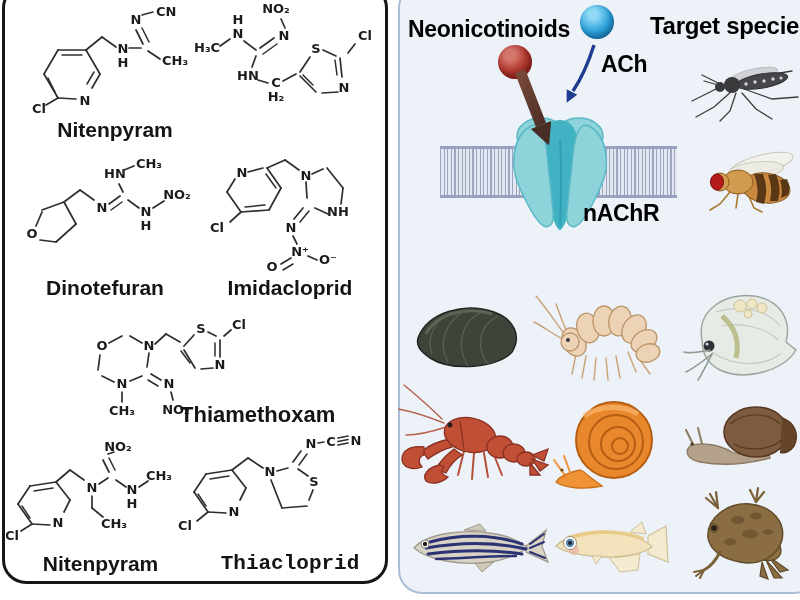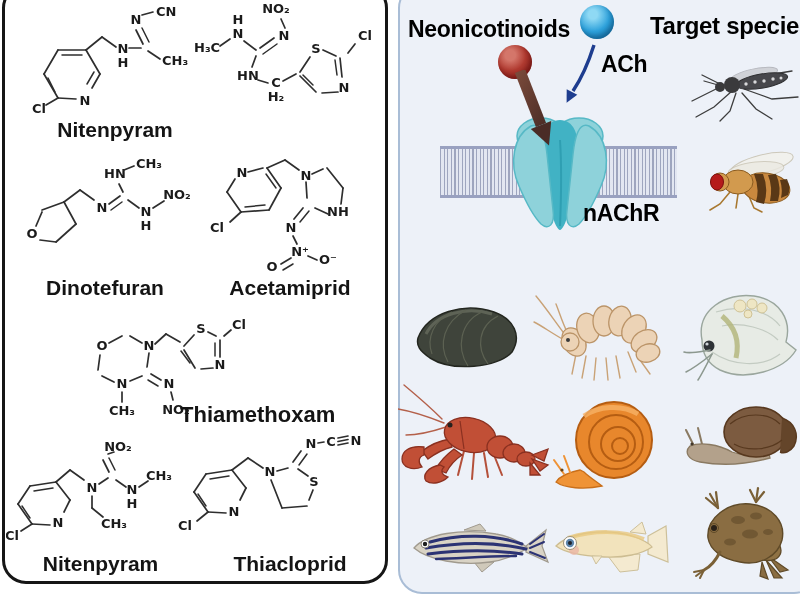--- a/index.html
+++ b/index.html
@@ -145,21 +145,21 @@
       <line class="dbl" x1="104" y1="59" x2="95" y2="70"></line>
     <text x="86" y="80" text-anchor="middle">N</text>
     <line x1="88" y1="84" x2="92" y2="92"></line>
     <text x="95" y="104" text-anchor="middle">N⁺</text>
     <line x1="86" y1="106" x2="76" y2="112"></line>
       <line class="dbl" x1="88" y1="112" x2="78" y2="118"></line>
     <text x="67" y="119" text-anchor="middle">O</text>
     <line x1="103" y1="104" x2="112" y2="108"></line>
     <text x="123" y="112" text-anchor="middle">O⁻</text>
   </svg>
-  <div class="abs cname" style="left:215px;top:276px;width:150px;">Acetamiprid</div>
+  <div class="abs cname" style="left:215px;top:276px;width:150px;">Imidacloprid</div>
 
   <svg class="abs chem" style="left:68px;top:318px;" width="185" height="112" viewBox="0 0 185 112">
     <text x="34" y="32" text-anchor="middle">O</text>
     <line x1="41" y1="25" x2="54" y2="18"></line>
     <line x1="62" y1="18" x2="74" y2="25"></line>
     <text x="81" y="32" text-anchor="middle">N</text>
     <line x1="81" y1="35" x2="79" y2="49"></line>
     <line x1="74" y1="58" x2="62" y2="63"></line>
     <text x="54" y="70" text-anchor="middle">N</text>
     <line x1="46" y1="64" x2="34" y2="58"></line>
@@ -242,21 +242,21 @@
     <line x1="121" y1="32" x2="129" y2="21"></line>
       <line class="dbl" x1="127" y1="35" x2="135" y2="24"></line>
     <text x="139" y="18" text-anchor="middle">N</text>
     <line x1="146" y1="13" x2="152" y2="12"></line>
     <text x="159" y="16" text-anchor="middle">C</text>
     <line x1="166" y1="8" x2="176" y2="6"></line>
       <line x1="166" y1="11.5" x2="176" y2="9.5"></line>
       <line x1="166" y1="15" x2="176" y2="13"></line>
     <text x="184" y="15" text-anchor="middle">N</text>
   </svg>
-  <div class="abs cname" style="left:215px;top:552px;width:150px;">Thiacloprid</div>
+  <div class="abs cname" style="left:215px;top:552px;width:150px;font-family:Liberation Mono, monospace;">Thiacloprid</div>
 
   <div class="abs panel-right"></div>
 
   <div class="abs h1" style="left:408px;top:16px;">Neonicotinoids</div>
 
   <div class="abs sphere sphere-red" style="left:498px;top:45px;"></div>
   <div class="abs sphere sphere-blue" style="left:580px;top:5px;"></div>
 
   <div class="abs h1" style="left:601px;top:51px;">ACh</div>
 

